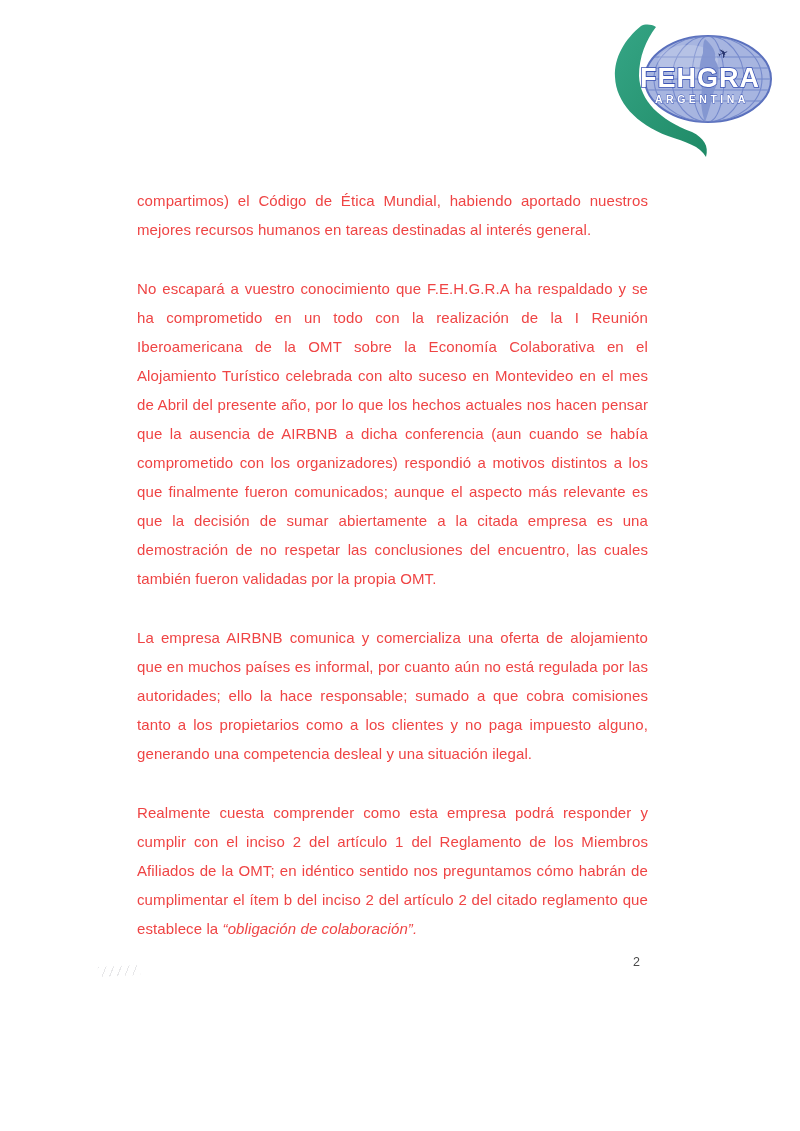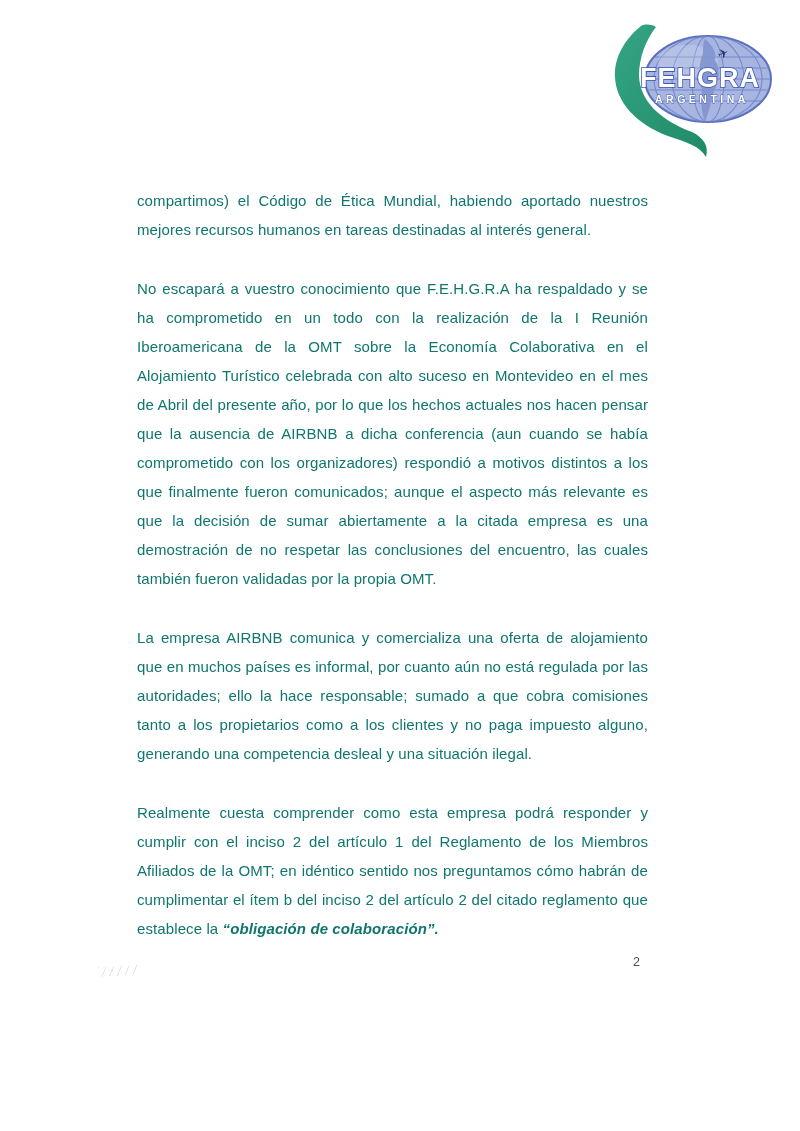--- a/index.html
+++ b/index.html
@@ -41,32 +41,32 @@
     stroke-width: 0.8px;
     paint-order: stroke fill;
   }
 
   
   .content {
     position: absolute;
     left: 137px;
     top: 186px;
     width: 511px;
-    color: #0f766e;
+    color: #ef4444;
   }
   .content p {
     margin: 0 0 30px 0;
     font-size: 15px;
     line-height: 29px;
     text-align: justify;
     text-align-last: left;
     letter-spacing: 0.1px;
   }
   .content p .emph {
-    font-weight: bold;
+    font-weight: normal;
     font-style: italic;
   }
 
   .page-number {
     position: absolute;
     left: 633px;
     top: 955px;
     font-size: 12.5px;
     color: #4a4a4a;
   }

